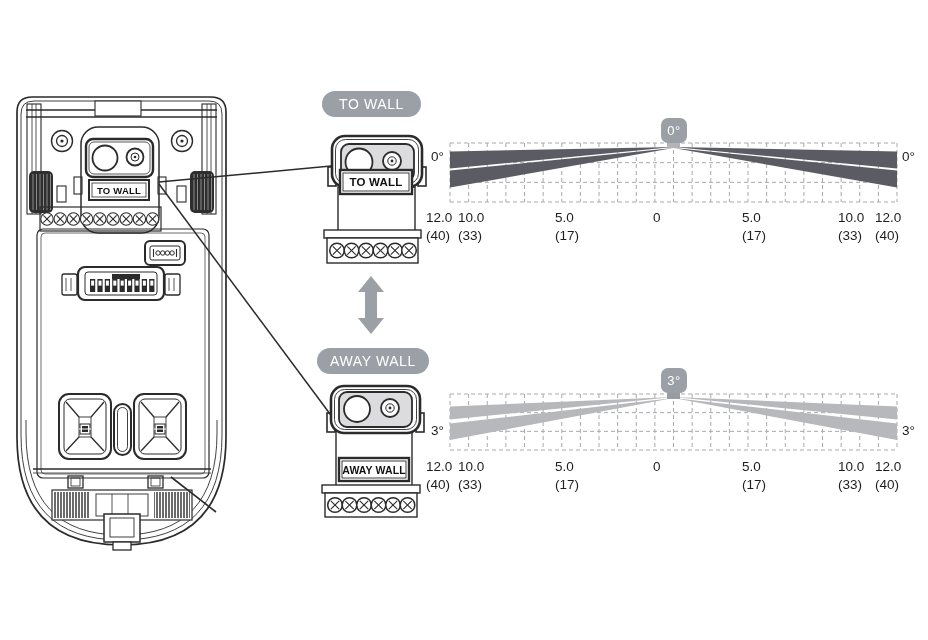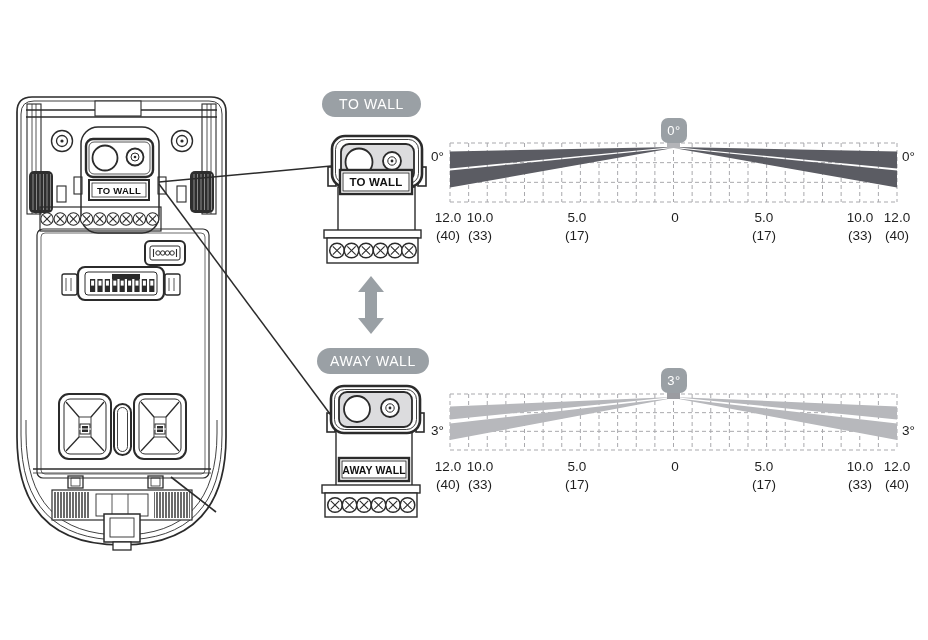--- a/index.html
+++ b/index.html
@@ -6,21 +6,21 @@
   body{font-family:"Liberation Sans",sans-serif;}
   .stage{position:relative;width:928px;height:640px;background:#fff;overflow:hidden;}
   .stage svg{position:absolute;left:0;top:0;}
   svg text{font-family:"Liberation Sans",sans-serif;fill:#111;stroke:none;}
   .plate-text{font-size:9.5px;font-weight:bold;letter-spacing:.2px;}
   .plate-text-lg{font-size:11.5px;font-weight:bold;letter-spacing:.2px;}
   .plate-text-md{font-size:10.5px;font-weight:bold;letter-spacing:.1px;}
   .badge{position:absolute;background:#9aa0a5;color:#fff;display:flex;align-items:center;
          justify-content:center;border-radius:13px;letter-spacing:.6px;}
   .badge.sm{border-radius:7px;}
-  .tick{position:absolute;width:44px;text-align:center;font-size:13.5px;color:#1e1e1e;}
+  .tick{position:absolute;width:44px;font-size:13.5px;color:#1e1e1e;}
   .angle{position:absolute;width:34px;font-size:13.5px;color:#1e1e1e;}
   .angle.r{text-align:left;}
   .angle.l{text-align:right;}
 </style>
 </head>
 <body>
 
 <div class="stage">
 <svg width="928" height="640" viewBox="0 0 928 640">
   <defs>

